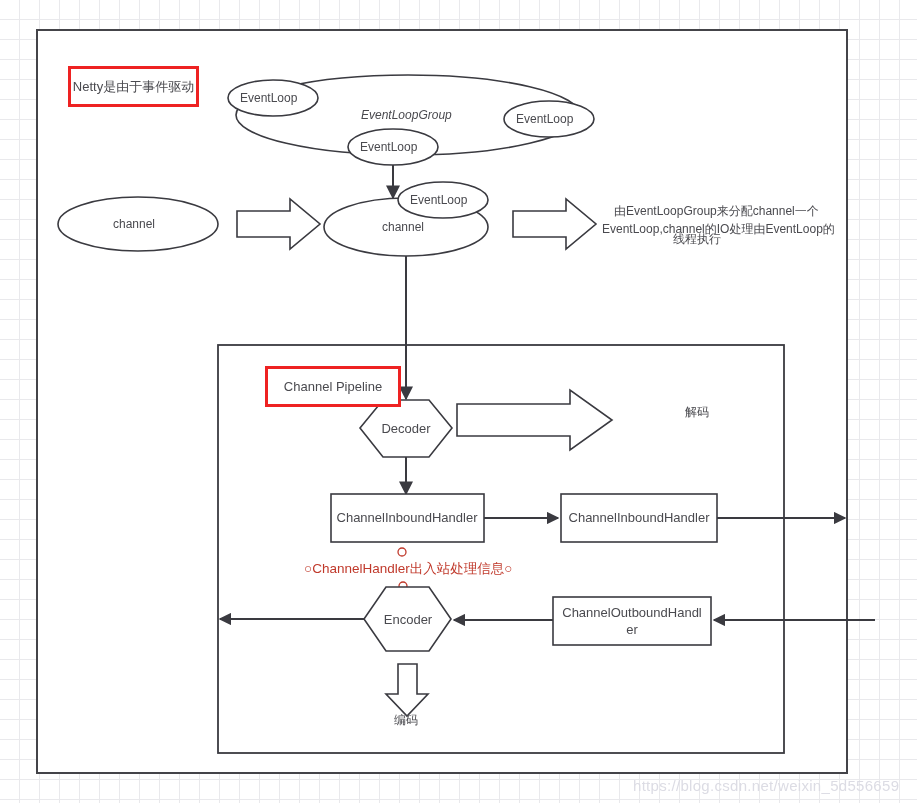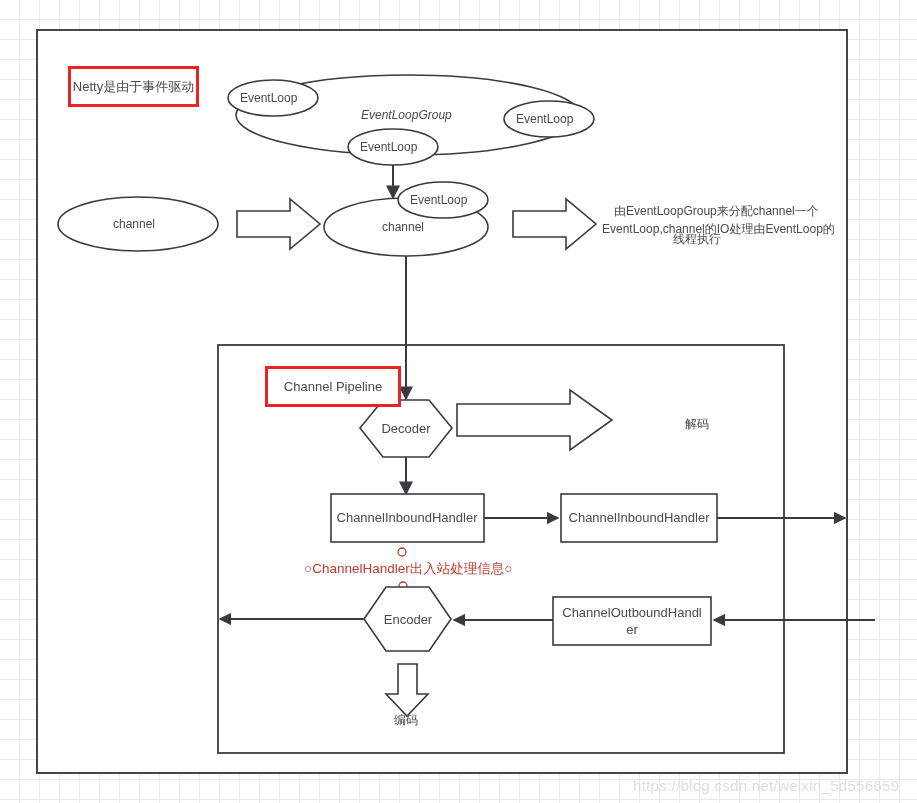--- a/index.html
+++ b/index.html
@@ -173,21 +173,21 @@
   </div>
 
   <div class="redbox" style="left:249px; top:366px; width:136px; height:41px;margin-left:16px;">
     <span>Channel Pipeline</span>
   </div>
 
   <div class="lbl" style="left:602px; top:221px;">EventLoop,channel的IO处理由EventLoop的</div>
   <div class="lbl" style="left:614px; top:203px;">由EventLoopGroup来分配channel一个</div>
   <div class="lbl" style="left:673px; top:231px;">线程执行</div>
 
-  <div class="lbl" style="left:685px; top:416px;">解码</div>
+  <div class="lbl" style="left:685px; top:404px;">解码</div>
   <div class="lbl" style="left:394px; top:712px;">编码</div>
 
   <div class="redtext" style="left:304px; top:560px;">○ChannelHandler出入站处理信息○</div>
 
   <div class="watermark1" style="left:724px; top:761px;margin-top:45px;">@稀土掘金技术社区</div>
   <div class="watermark2" style="left:633px; top:777px;text-align:center;">https://blog.csdn.net/weixin_5d556659</div>
 
 </div>
 
 </body></html>

